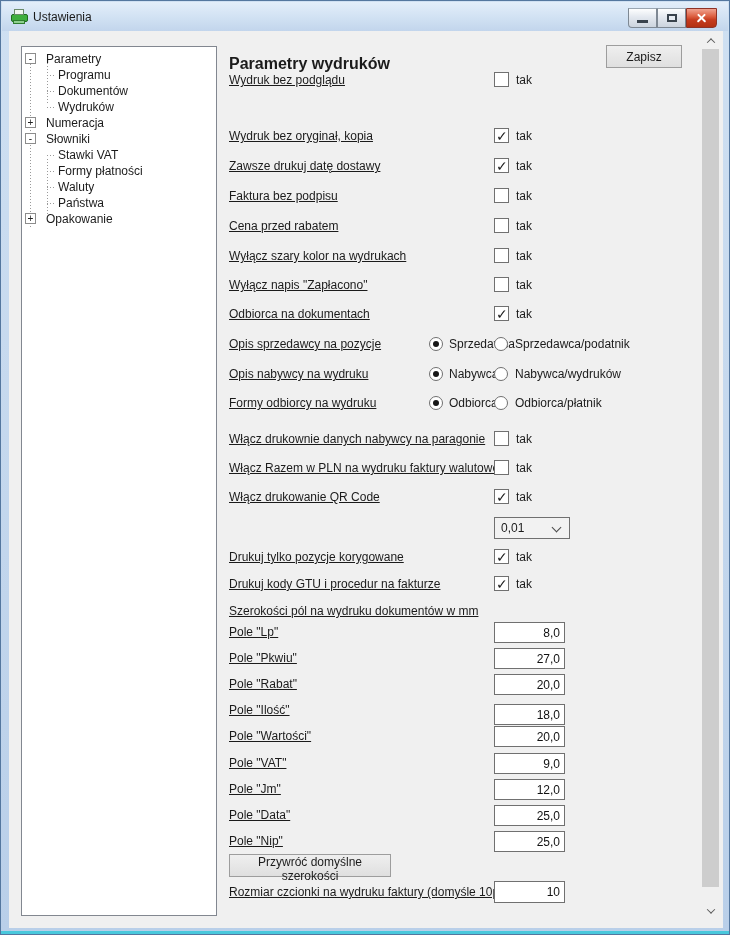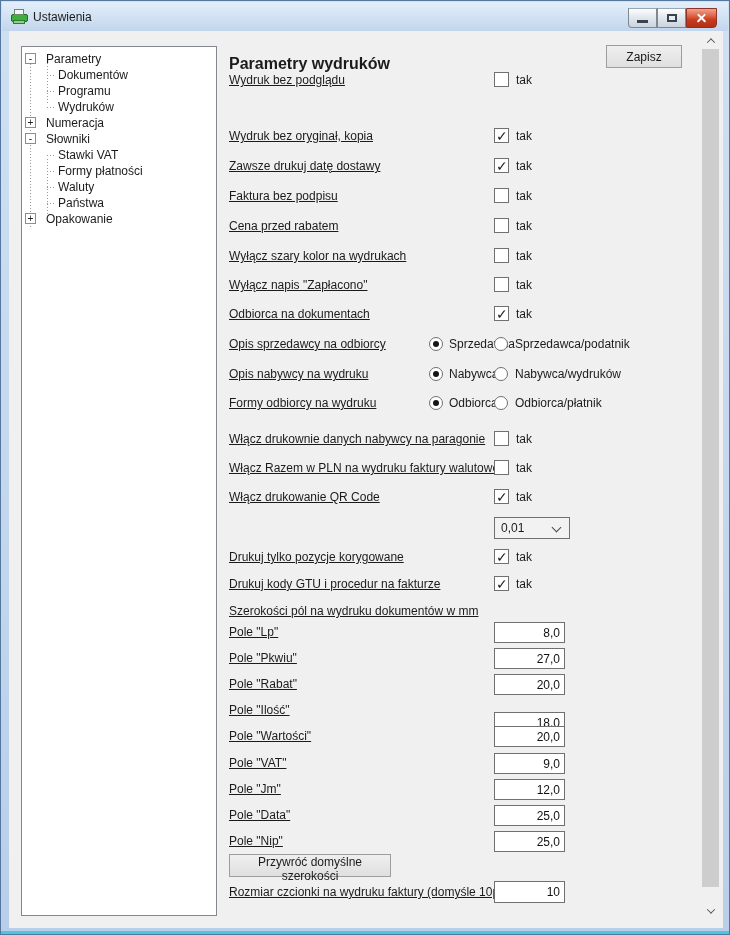--- a/index.html
+++ b/index.html
@@ -132,25 +132,25 @@
       <div class="guide" style="left:8px; top:14px; height:166px;"></div>
       <div class="guide" style="left:25px; top:16px; height:40px;"></div>
       <div class="guide" style="left:25px; top:112px; height:56px;"></div>
 
       <div class="tree-row lvl0">
         <span class="exp">-</span>
         <span class="tree-label">Parametry</span>
       </div>
       <div class="tree-row lvl1">
         <span class="dot-h"></span>
+        <span class="tree-label">Programu</span>
+      </div>
+      <div class="tree-row lvl1">
+        <span class="dot-h"></span>
         <span class="tree-label">Dokumentów</span>
-      </div>
-      <div class="tree-row lvl1">
-        <span class="dot-h"></span>
-        <span class="tree-label">Programu</span>
       </div>
       <div class="tree-row lvl1">
         <span class="dot-h"></span>
         <span class="tree-label">Wydruków</span>
       </div>
       <div class="tree-row lvl0">
         <span class="exp">+</span>
         <span class="tree-label">Numeracja</span>
       </div>
       <div class="tree-row lvl0">
@@ -226,21 +226,21 @@
         <span class="tak">tak</span>
       </div>
 
       <div class="row" style="top:273px">
         <span class="lbl">Odbiorca na dokumentach</span>
         <span class="cb on"></span>
         <span class="tak">tak</span>
       </div>
 
       <div class="row" style="top:303px">
-        <span class="lbl">Opis sprzedawcy na odbiorcy</span>
+        <span class="lbl">Opis sprzedawcy na pozycje</span>
         <span class="radio r1 on"></span>
         <span class="rlbl1">Sprzedawca</span>
         <span class="radio r2"></span>
         <span class="rlbl2">Sprzedawca/podatnik</span>
       </div>
 
       <div class="row" style="top:333px">
         <span class="lbl">Opis nabywcy na wydruku</span>
         <span class="radio r1 on"></span>
         <span class="rlbl1">Nabywca</span>
@@ -301,21 +301,21 @@
       <div class="row" style="top:617px; height:21px">
         <span class="lbl" style="line-height:21px">Pole "Pkwiu"</span>
         <input class="txt fld" style="top: 0px;" readonly="" value="27,0">
       </div>
       <div class="row" style="top:643px; height:21px">
         <span class="lbl" style="line-height:21px">Pole "Rabat"</span>
         <input class="txt fld" style="top: 0px;" readonly="" value="20,0">
       </div>
       <div class="row" style="top:669px; height:21px">
         <span class="lbl" style="line-height:21px">Pole "Ilość"</span>
-        <input class="txt fld" style="top: 12px;" readonly="" value="18,0">
+        <input class="txt fld" style="top: 4px;" readonly="" value="18,0">
       </div>
       <div class="row" style="top:695px; height:21px">
         <span class="lbl" style="line-height:21px">Pole "Wartości"</span>
         <input class="txt fld" style="top: 0px;" readonly="" value="20,0">
       </div>
       <div class="row" style="top:722px; height:21px">
         <span class="lbl" style="line-height:21px">Pole "VAT"</span>
         <input class="txt fld" style="top: 0px;" readonly="" value="9,0">
       </div>
       <div class="row" style="top:748px; height:21px">

